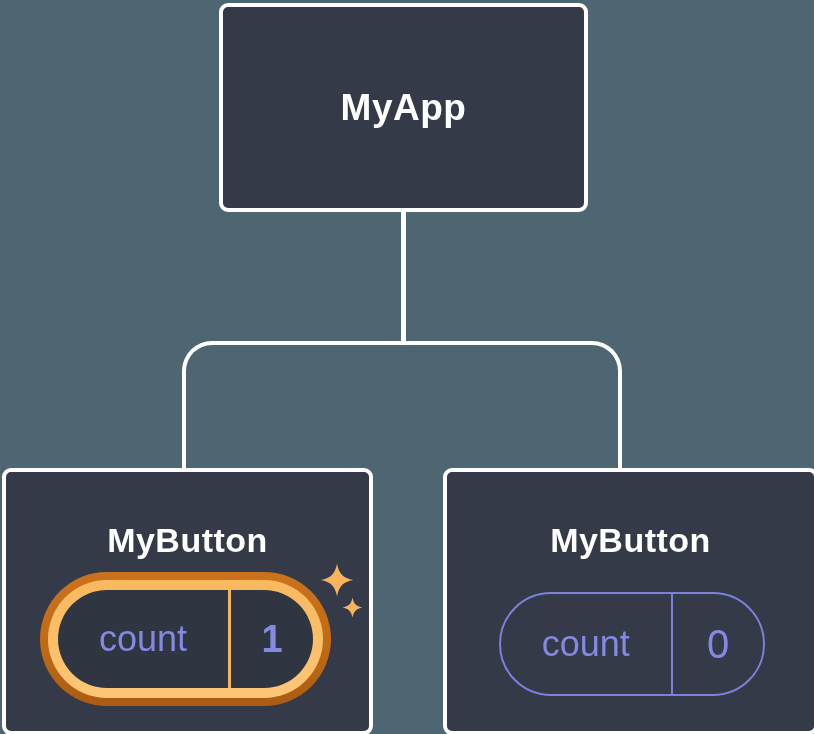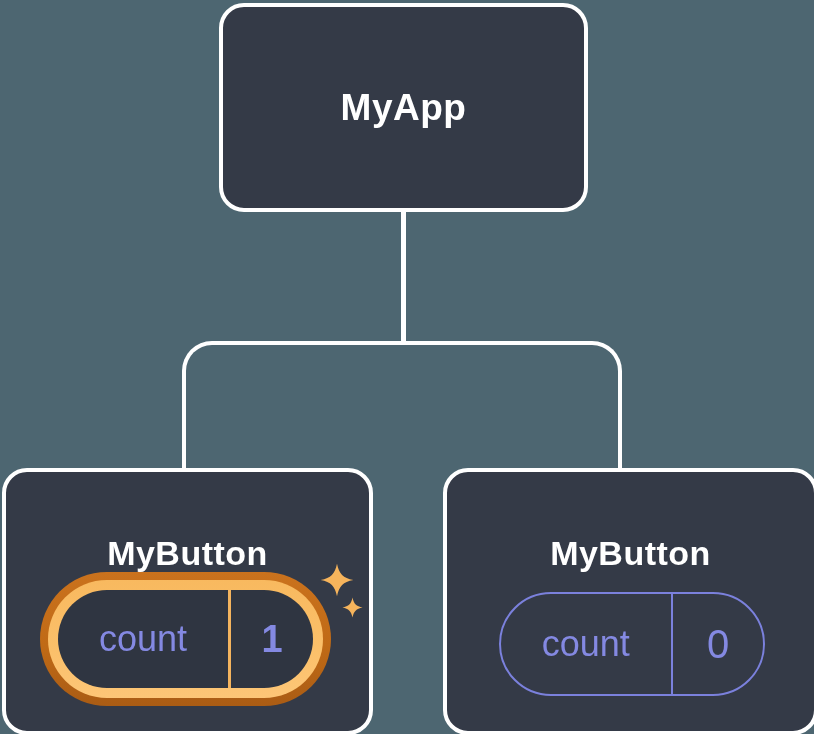--- a/index.html
+++ b/index.html
@@ -11,34 +11,34 @@
     position:relative;
     width:814px;height:734px;
     background:#4d6671;
     overflow:hidden;
   }
   
   .node{
     position:absolute;
     background:#343a47;
     border:4.5px solid #ffffff;
-    border-radius:25px;
+    border-radius:9px;
     box-sizing:border-box;
   }
   .node-root{
     left:219px;top:3px;width:369px;height:209px;
     display:flex;align-items:center;justify-content:center;
   }
   .node-root .node-label{
     color:#ffffff;font-size:37px;font-weight:600;letter-spacing:.5px;
   }
   .node-child-left{left:2px;top:468px;width:371px;height:267px;}
   .node-child-right{left:443px;top:468px;width:375px;height:267px;}
   .child-label{
-    position:absolute;left:0;right:0;top:62px;
+    position:absolute;left:0;right:0;top:49px;
     text-align:center;
     color:#ffffff;font-size:34px;font-weight:600;letter-spacing:.5px;
   }
   
   .trunk{
     position:absolute;
     left:401px;top:210px;width:4.5px;height:135px;
     background:#ffffff;
   }
   .branch{

